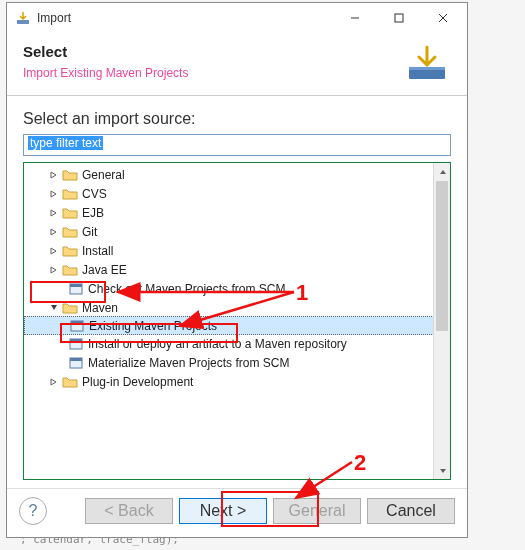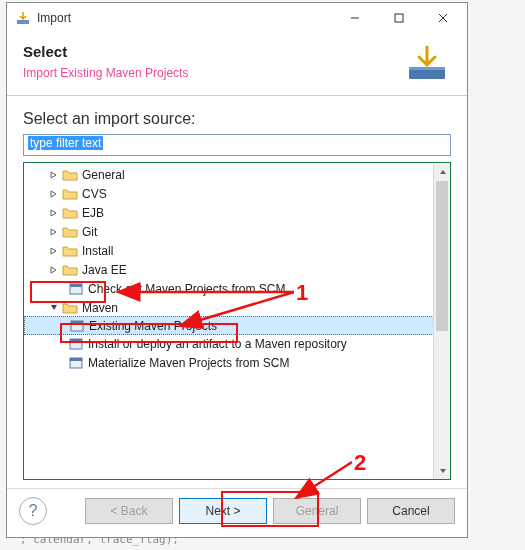--- a/index.html
+++ b/index.html
@@ -26,21 +26,21 @@
 .folder { width: 16px; height: 14px; margin-right: 4px; display: inline-flex; align-items: center; justify-content: center; }
 .leaf-icon { width: 16px; height: 14px; margin-right: 4px; display: inline-flex; align-items: center; justify-content: center; }
 .indent1 { padding-left: 24px; }
 .indent2 { padding-left: 44px; }
 .selected { background: #cde8ff; border: 1px dotted #666; margin: -1px 0; }
 .scrollbar { position: absolute; right: 0; top: 0; bottom: 0; width: 17px; background: #f0f0f0; border-left: 1px solid #d9d9d9; }
 .sb-btn { width: 17px; height: 17px; background: #f0f0f0; display:flex; align-items:center; justify-content:center; }
 .sb-thumb { position: absolute; left: 2px; right: 2px; top: 18px; height: 150px; background: #cdcdcd; border-radius: 1px; }
 .button-row { padding: 8px 12px 12px; display: flex; align-items: center; gap: 6px; border-top: 1px solid #ddd; }
 .help { width: 28px; height: 28px; border: 1px solid #aaa; border-radius: 50%; display: flex; align-items: center; justify-content: center; color: #5b7ea0; font-size: 16px; margin-right: auto; }
-.btn { width: 88px; height: 26px; font-size: 12px; background: #e1e1e1; border: 1px solid #adadad; color: #333; display:flex; align-items:center; justify-content:center; }
+.btn { width: 88px; height: 26px; font-size: 16px; background: #e1e1e1; border: 1px solid #adadad; color: #333; display:flex; align-items:center; justify-content:center; }
 .btn.disabled { color: #a0a0a0; }
 .btn.default { border: 1px solid #0078d7; background: #e5f1fb; }
 .redbox { position: absolute; border: 2px solid #e11; pointer-events: none; }
 .ann-num { position: absolute; color: #e11; font-size: 22px; font-weight: bold; pointer-events: none; }
 .bg-text { position: absolute; font-family: monospace; font-size: 11px; color: #888; white-space: nowrap; }
 svg { display: block; }
 </style>
 </head>
 <body>
 
@@ -212,20 +212,33 @@
             <span>Install or deploy an artifact to a Maven repository</span>
           </div>
         <div class="node indent2">
             <span class="leaf-icon">
               <svg width="14" height="12">
                 <rect x="1" y="1" width="12" height="10" fill="#e8f0fb" stroke="#5a7ba8"></rect>
                 <rect x="1" y="1" width="12" height="3" fill="#5a7ba8"></rect>
               </svg>
             </span>
             <span>Materialize Maven Projects from SCM</span>
+          </div>
+        <div class="node indent1">
+            <span class="chev">
+              <svg width="8" height="8">
+                <path d="M1 1 L6 4 L1 7 Z" fill="none" stroke="#606060"></path>
+              </svg>
+            </span>
+            <span class="folder">
+              <svg width="16" height="12">
+                <path d="M1 2 L5 2 L7 4 L15 4 L15 11 L1 11 Z" fill="#fcd77e" stroke="#c9a23b"></path>
+              </svg>
+            </span>
+            <span>Plug-in Development</span>
           </div>
       </div>
       <div class="scrollbar">
         <div class="sb-btn">
             <svg width="8" height="6">
               <path d="M4 1 L7 5 L1 5 Z" fill="#606060"></path>
             </svg>
           </div>
         <div class="sb-thumb"></div>
         <div class="sb-btn" style="position:absolute;bottom:0;">

